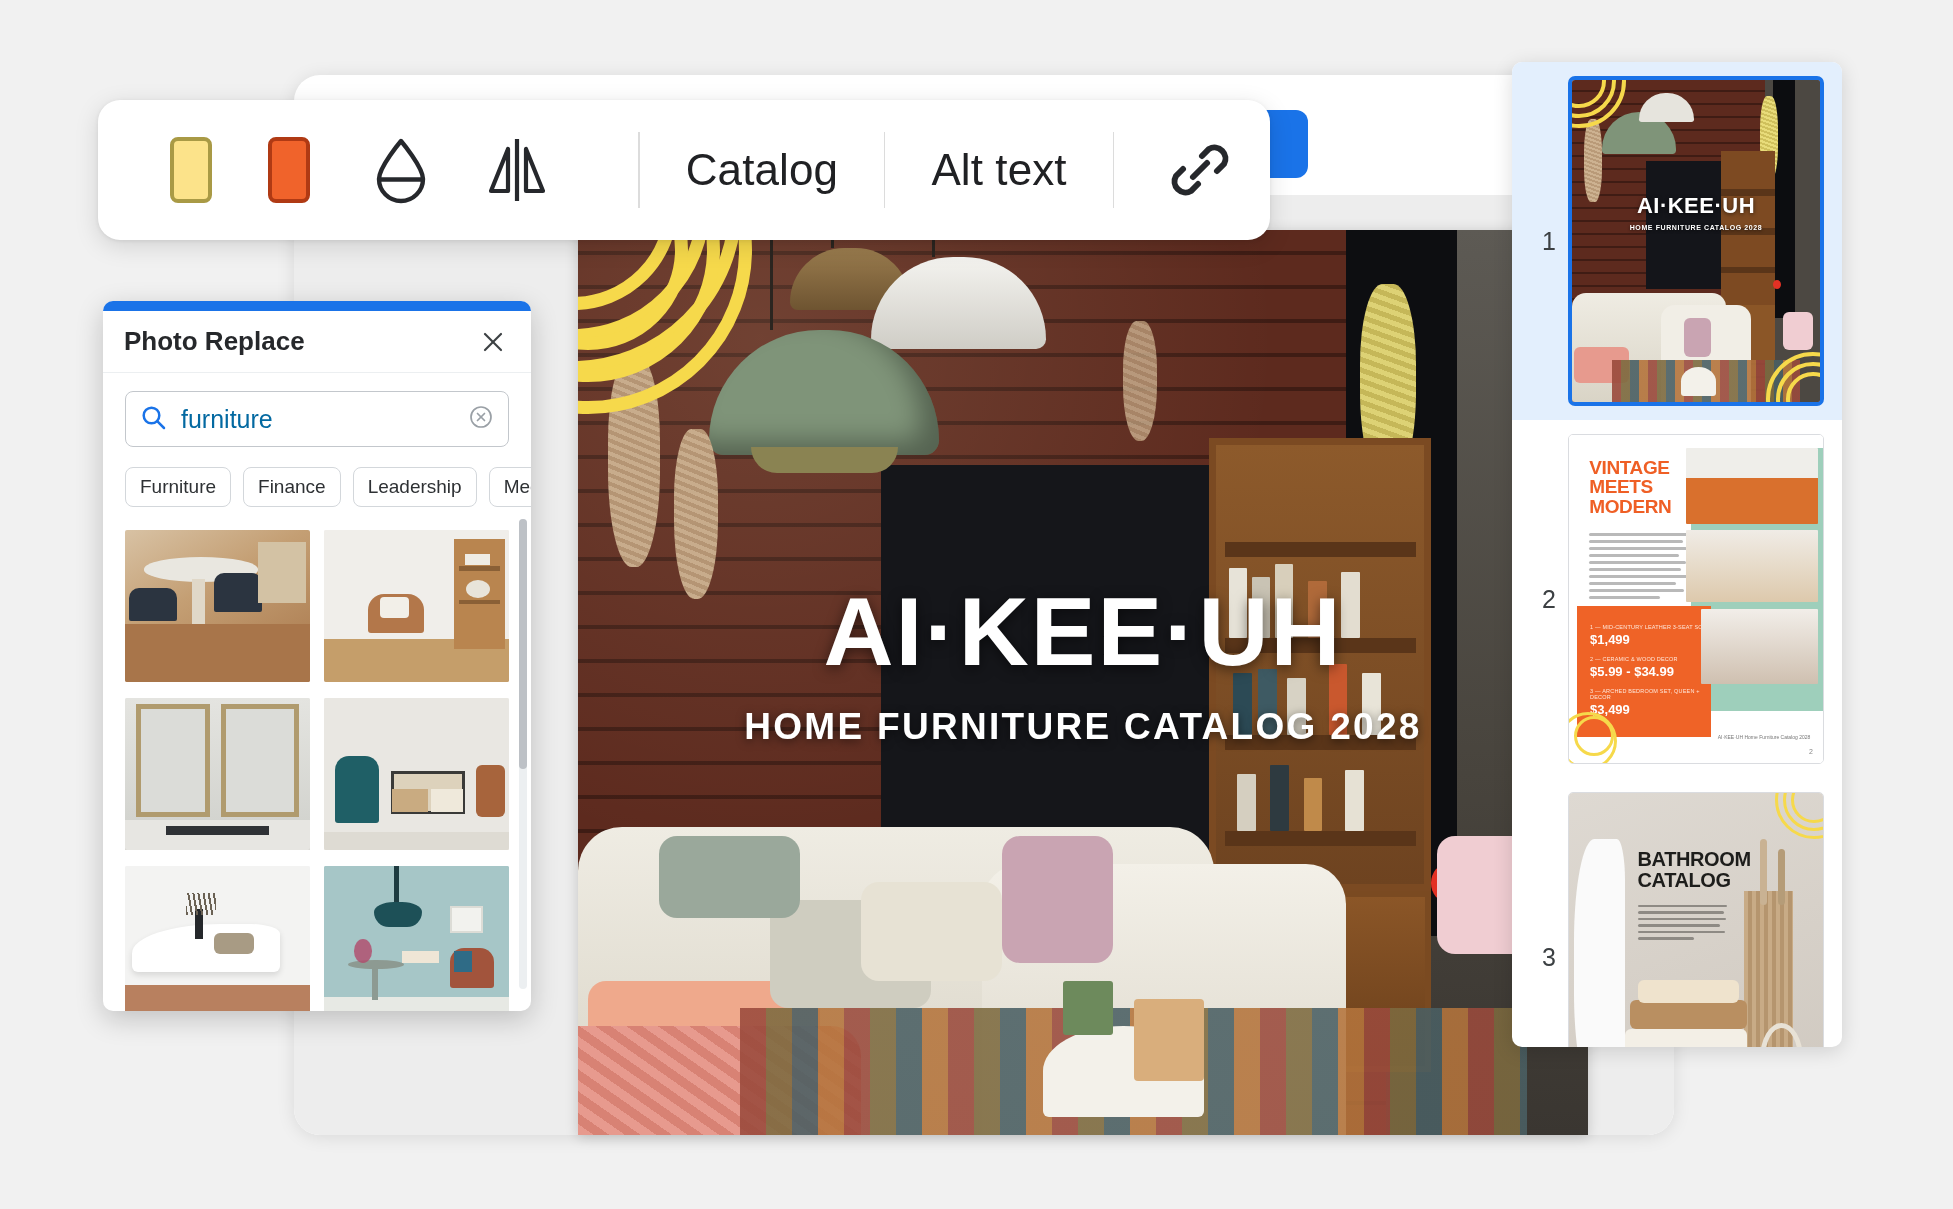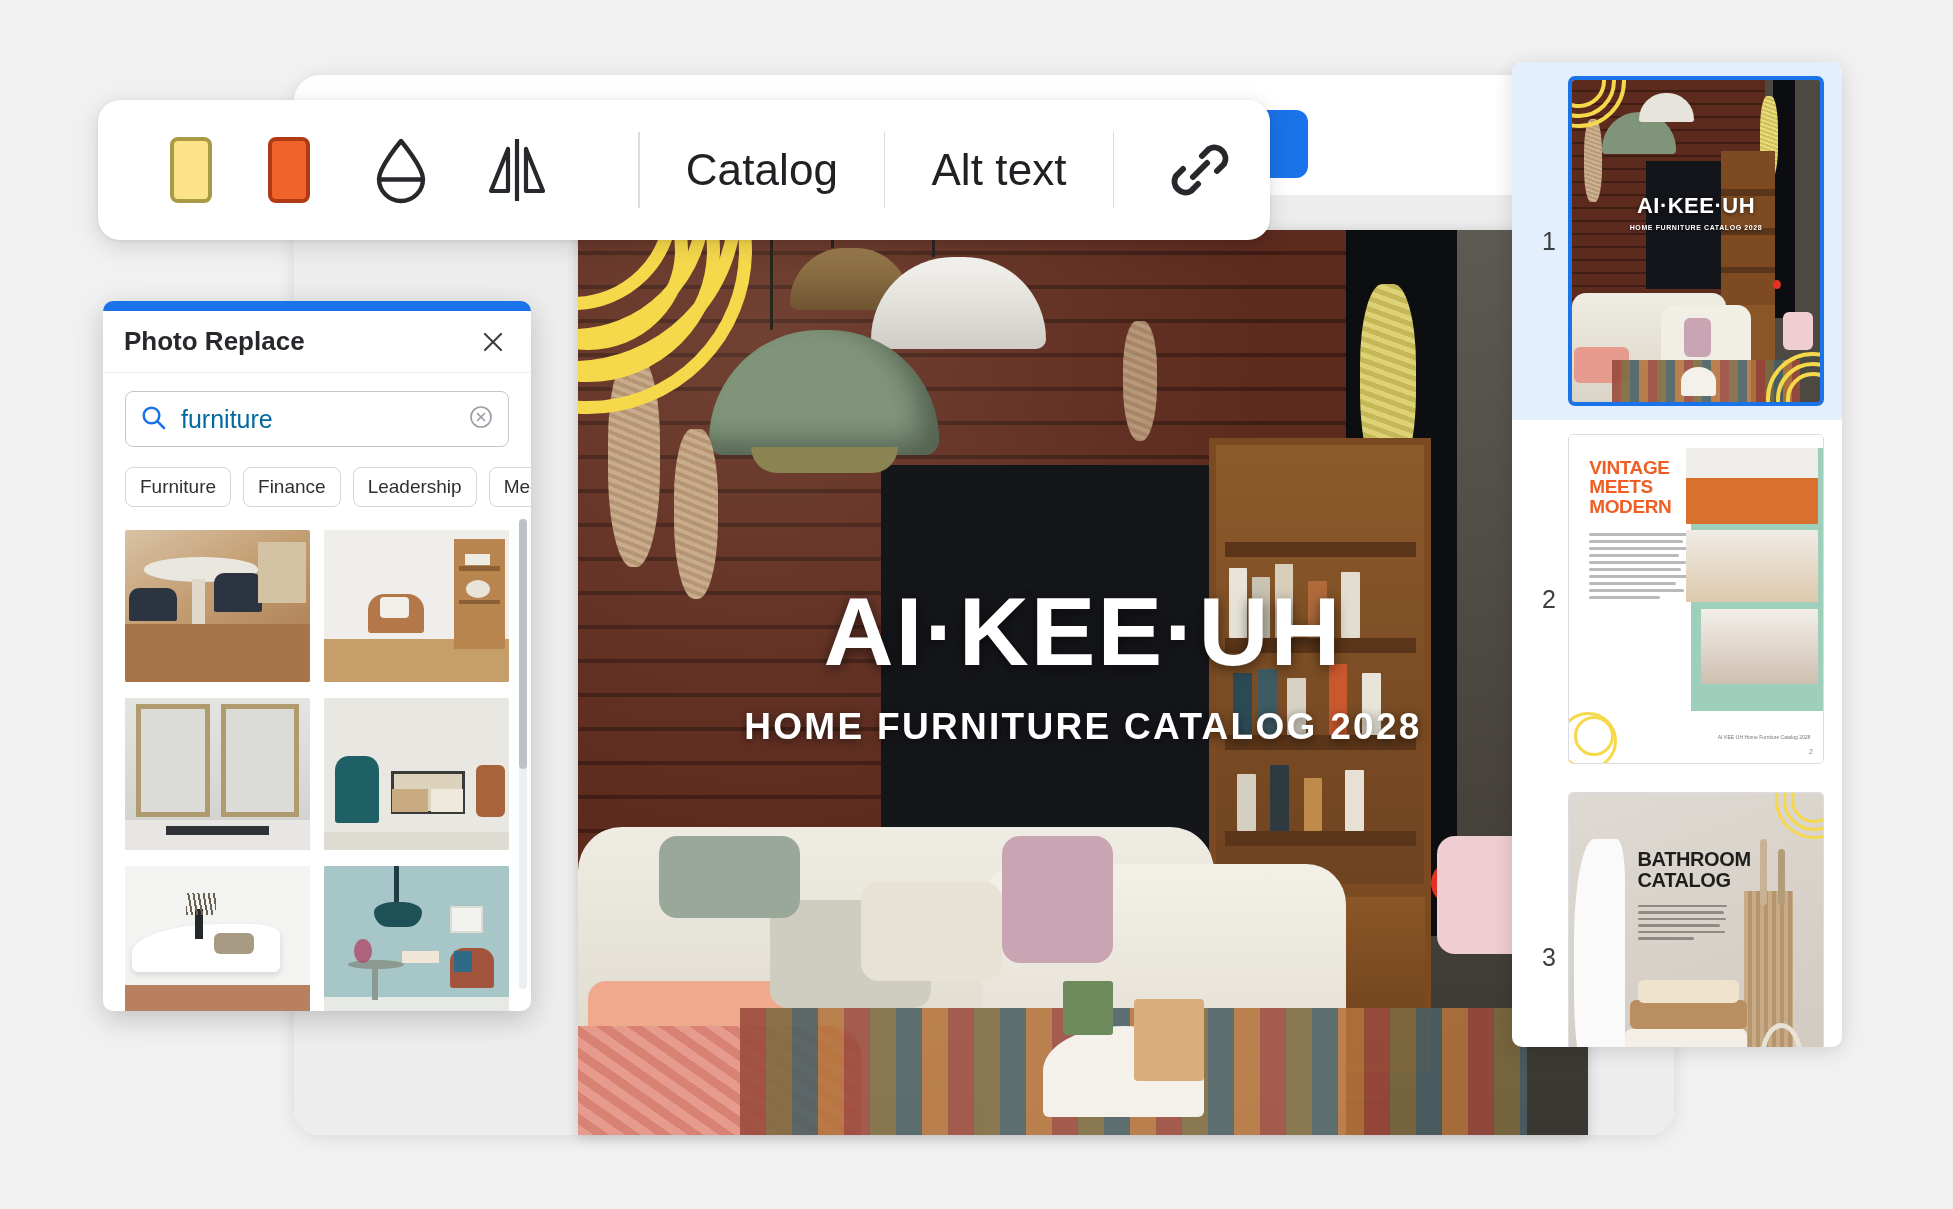--- a/index.html
+++ b/index.html
@@ -590,20 +590,29 @@
           <div class="p2-line" style="width:92%"></div>
         <div class="p2-line" style="width:96%"></div>
           <div class="p2-line" style="width:88%"></div>
         <div class="p2-line" style="width:95%"></div>
           <div class="p2-line" style="width:90%"></div>
         <div class="p2-line" style="width:97%"></div>
           <div class="p2-line" style="width:85%"></div>
         <div class="p2-line" style="width:93%"></div>
           <div class="p2-line" style="width:70%"></div>
       </div>
+      <div id="p2-priceblock">
+        <div style="height:14%"></div>
+        <div class="p2-plabel">1 — MID-CENTURY LEATHER 3-SEAT SOFA</div>
+        <div class="p2-price">$1,499</div>
+        <div class="p2-plabel">2 — CERAMIC &amp; WOOD DECOR</div>
+        <div class="p2-price">$5.99 - $34.99</div>
+        <div class="p2-plabel">3 — ARCHED BEDROOM SET, QUEEN + DECOR</div>
+        <div class="p2-price">$3,499</div>
+      </div>
       <div class="p2-img" style="top:4%;width:52%;height:23%;background:linear-gradient(180deg,#efeeea 0 40%,#d9702d 40%);"></div>
       <div class="p2-img" style="top:29%;width:52%;height:22%;background:linear-gradient(180deg,#f0ece6,#ddc9ac);"></div>
       <div class="p2-img" style="top:53%;width:46%;height:23%;background:linear-gradient(180deg,#f2eee9,#cfc0b0);"></div>
       <div style="position:absolute;left:2%;bottom:2%;width:40px;height:40px;border:3px solid #f6d94b;border-radius:50%;"></div>
       <div style="position:absolute;left:-4%;bottom:-2%;width:58px;height:58px;border:3px solid #f6d94b;border-radius:50%;"></div>
       <div id="p2-footer">AI·KEE·UH Home Furniture Catalog 2028</div>
       <div id="p2-pagenum">2</div>
     </div>
   </div>
 

